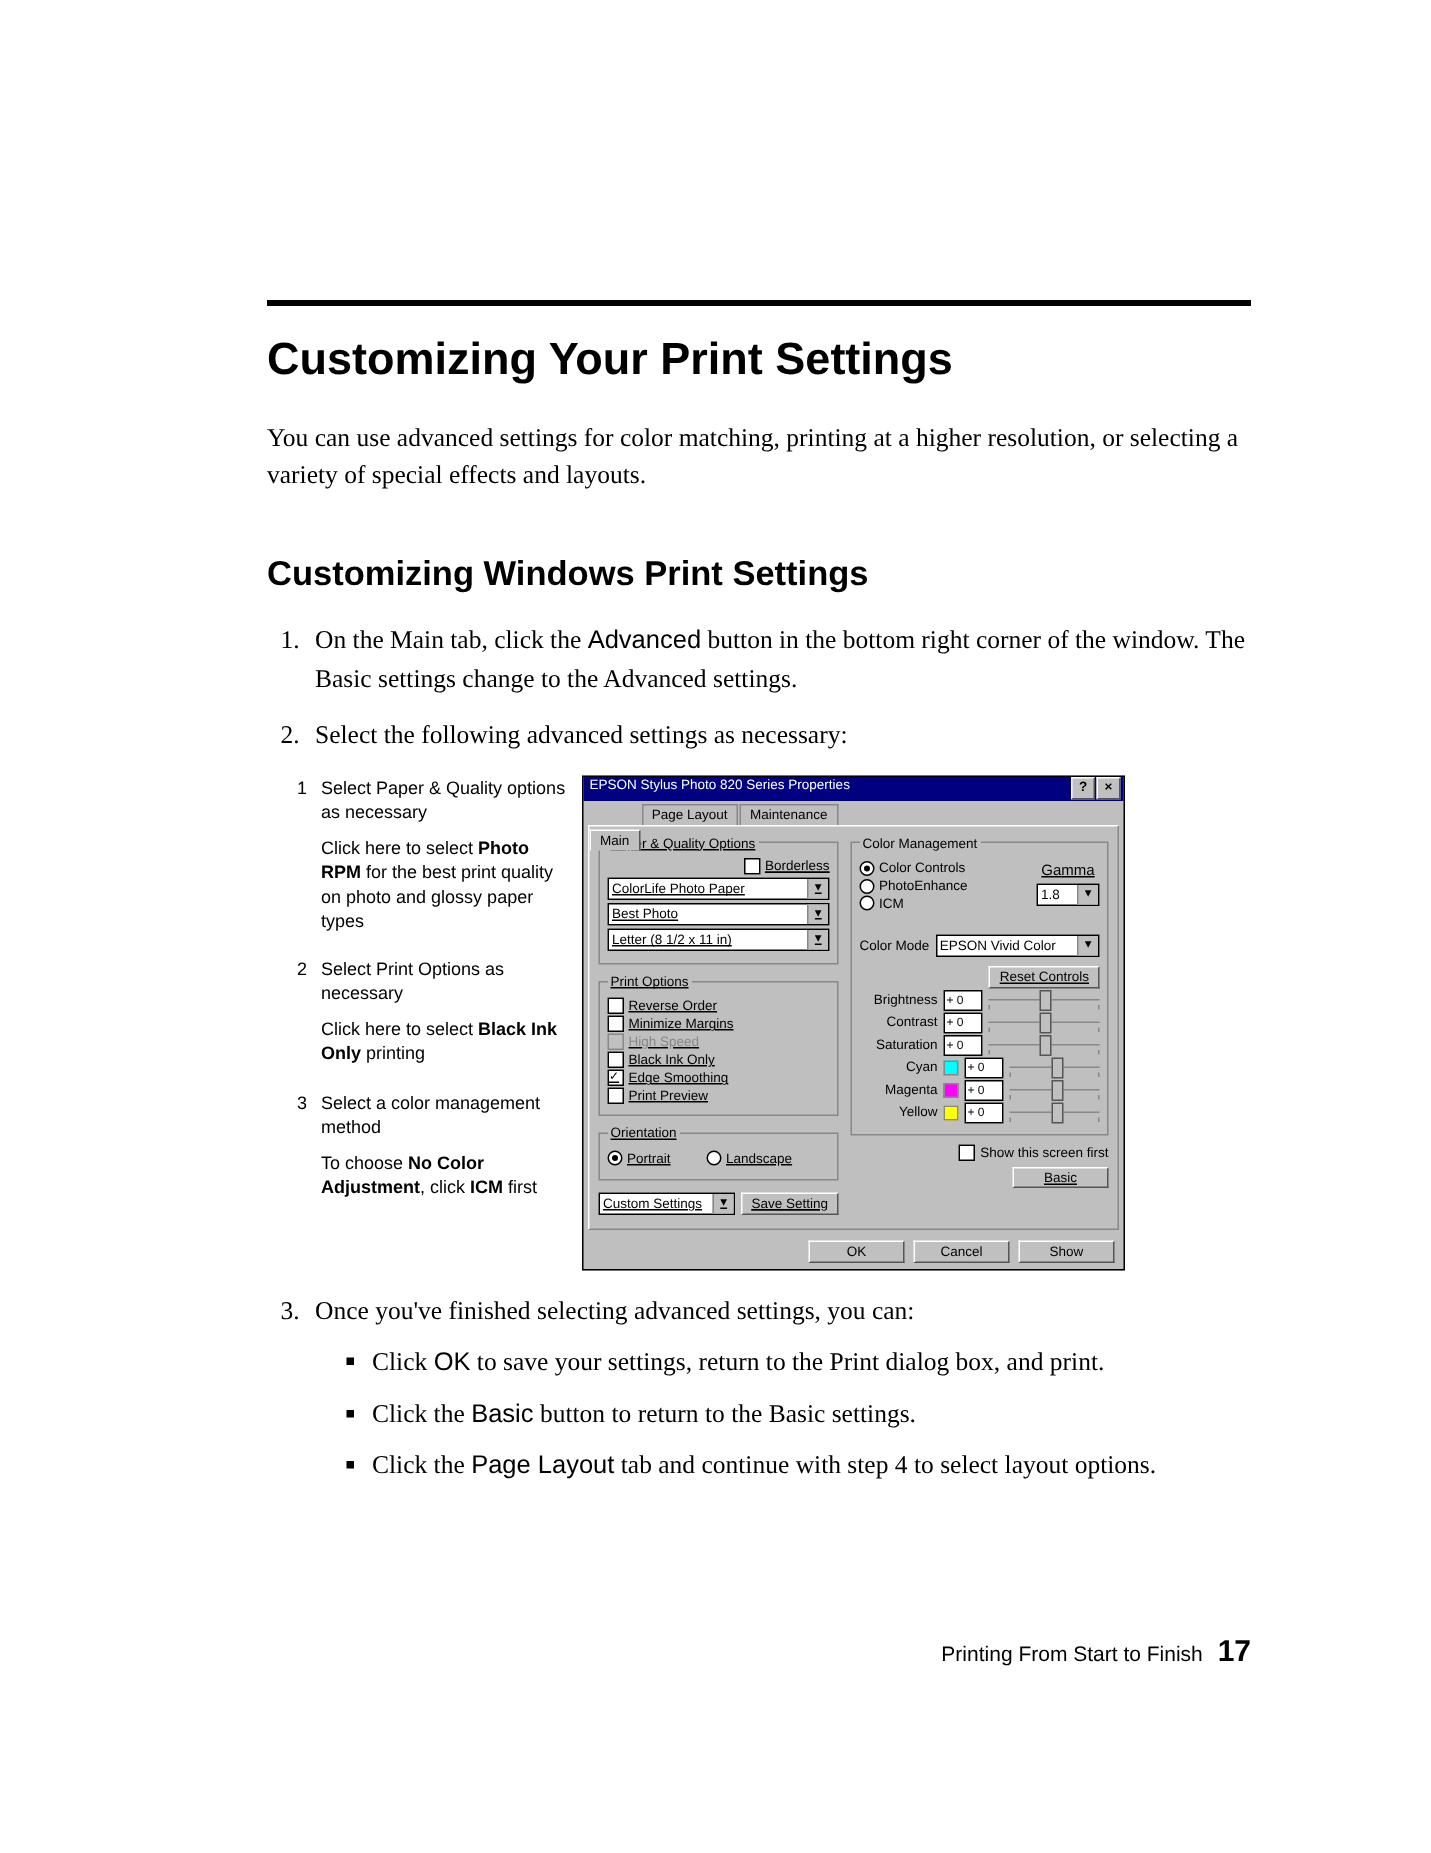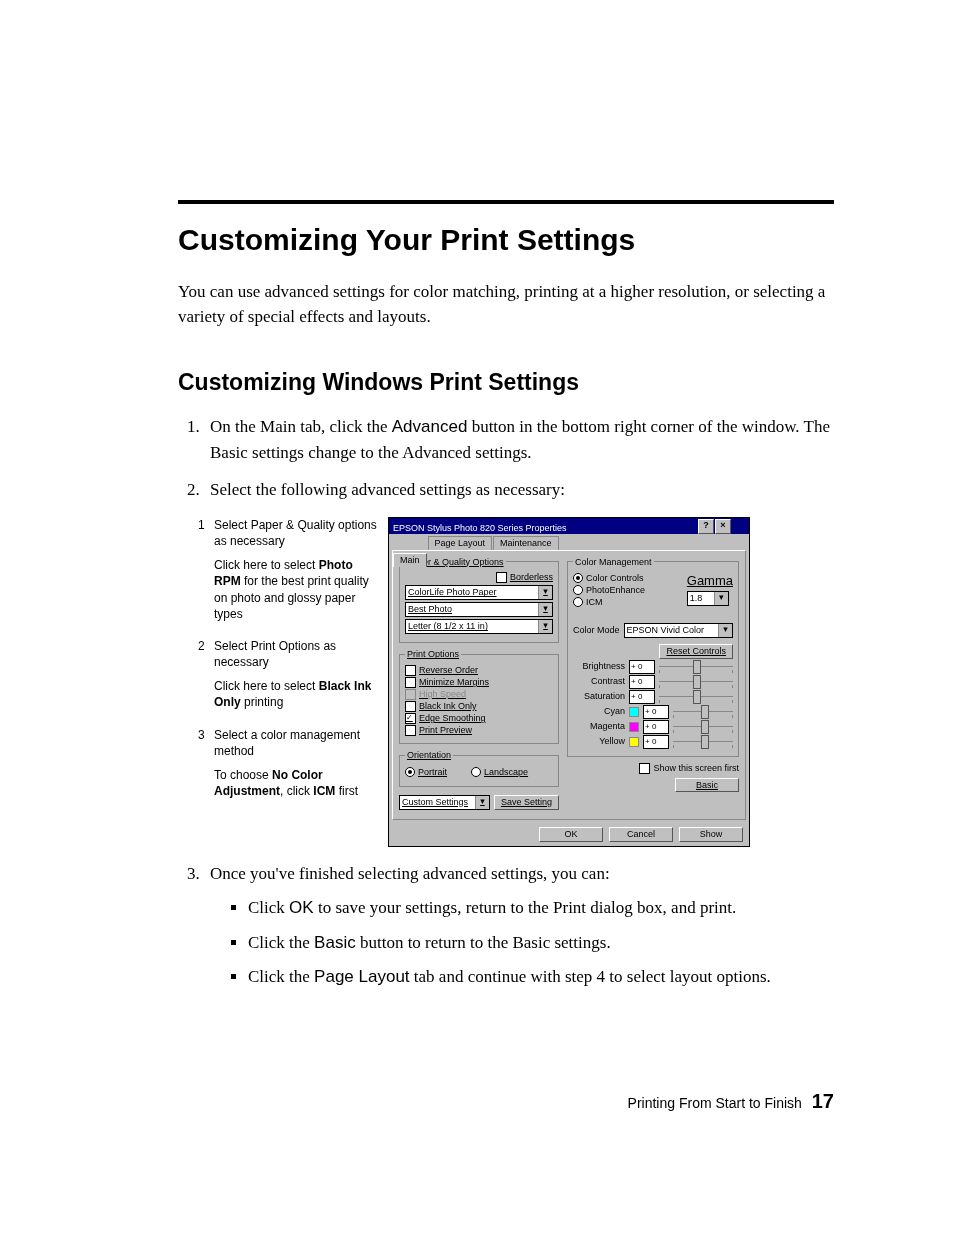--- a/index.html
+++ b/index.html
@@ -73,23 +73,23 @@
     border: 1px solid #000;
     font-family: 'MS Sans Serif', Tahoma, Arial, sans-serif;
     font-size: 9px;
     color: #000;
     line-height: 1.2;
   }
   .titlebar {
     background: #000080;
     color: #fff;
     display: flex;
-    align-items: flex-end;
+    align-items: flex-start;
     height: 16px;
-    padding: 0 18px 0 4px;
+    padding: 0 2px 0 4px;
   }
   .titlebar .ttl { flex: 1; font-size: 9px; }
   .titlebar .tbtn {
     width: 14px; height: 13px;
     background: #c0c0c0;
     border: 1px solid #fff;
     border-right-color: #555; border-bottom-color: #555;
     margin-left: 1px;
     text-align: center;
     font-weight: bold;
@@ -132,21 +132,21 @@
     font-size: 9px;
   }
   .drop .val { flex:1; padding: 0 2px; line-height: 13px; overflow: hidden; white-space: nowrap; }
   .drop .ar {
     width: 13px;
     background: #c0c0c0;
     border-left: 1px solid #888;
     text-align: center;
     line-height: 11px;
   }
-  .chk, .rad { display: flex; align-items: flex-start; gap: 3px; font-size: 9px; margin: 1px 0; }
+  .chk, .rad { display: flex; align-items: center; gap: 3px; font-size: 9px; margin: 1px 0; }
   .chk .box { width: 9px; height: 9px; background: #fff; border: 1px solid #000; flex:none; }
   .chk .box.checked::after { content: "✓"; font-size: 8px; line-height: 8px; display: block; }
   .rad .dot { width: 8px; height: 8px; border: 1px solid #000; border-radius: 50%; background: #fff; flex:none; position: relative; }
   .rad .dot.sel::after { content:""; width:4px; height:4px; background:#000; border-radius:50%; position:absolute; top:2px; left:2px; }
   .disabled { color: #888; }
   .btn {
     background: #c0c0c0;
     border: 1px solid #fff;
     border-right-color:#555; border-bottom-color:#555;
     padding: 1px 6px;
@@ -316,21 +316,21 @@
                 <div class="rad">
                     <span class="dot"></span>
                     <span>PhotoEnhance</span>
                   </div>
                 <div class="rad">
                     <span class="dot"></span>
                     <span>ICM</span>
                   </div>
               </div>
               <div>
-                <div class="u" style="font-size:13px;">Gamma</div>
+                <div class="u" style="font-size:10px;text-align:center;">Gamma</div>
                 <div class="drop" style="width:40px;">
                     <div class="val">1.8</div>
                     <div class="ar">▾</div>
                   </div>
               </div>
             </div>
             <div class="row" style="margin-top:12px;">
               <span>Color Mode</span>
               <div class="drop" style="flex:1;">
                   <div class="val">EPSON Vivid Color</div>

